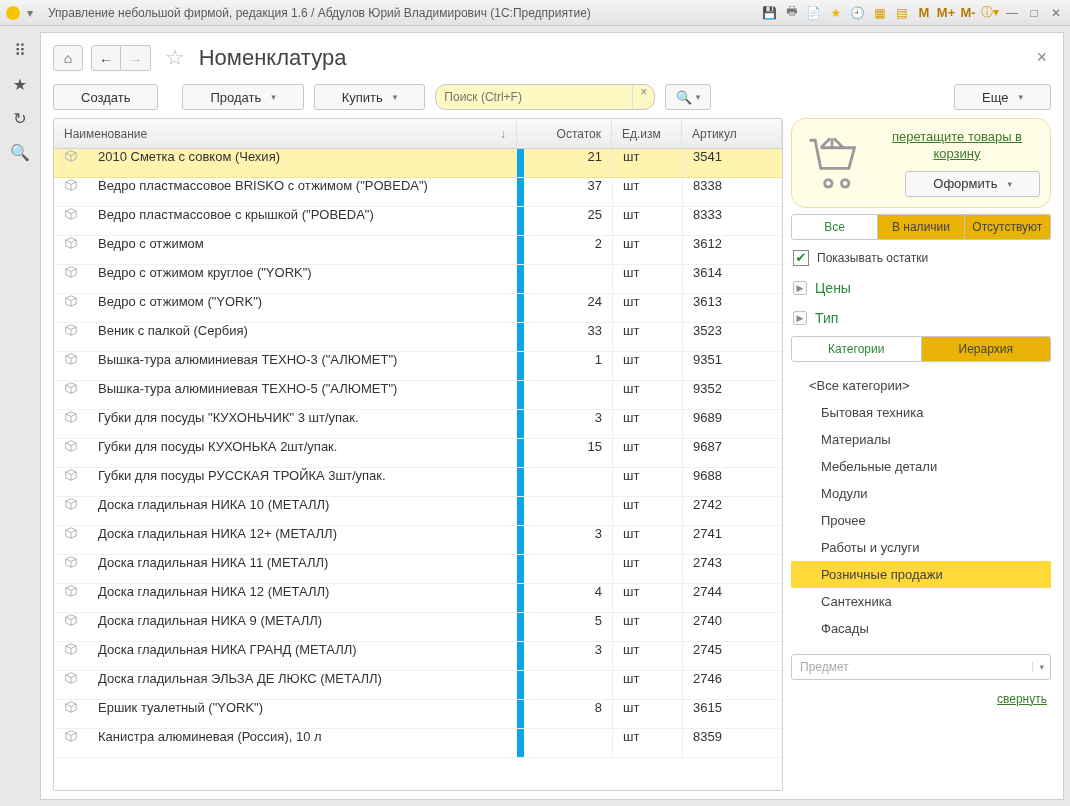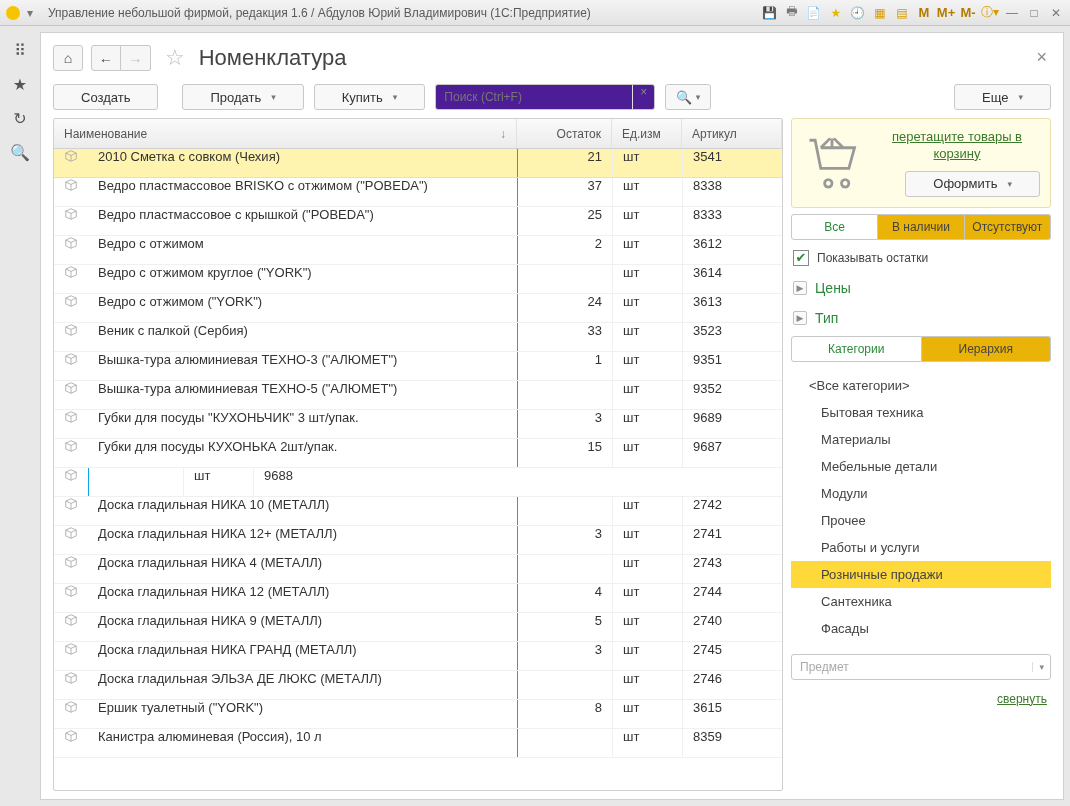--- a/index.html
+++ b/index.html
@@ -19,44 +19,44 @@
 .navbtn { width:30px; height:26px; border:1px solid #c8c8c8; background:#f6f6f6; border-radius:3px; display:flex; align-items:center; justify-content:center; cursor:pointer; font-size:14px; color:#444;}
 .navgroup { display:flex; }
 .navgroup .navbtn:first-child{border-radius:3px 0 0 3px;}
 .navgroup .navbtn:last-child{border-left:none;border-radius:0 3px 3px 0;}
 .star { font-size:22px; color:#bbb; margin:0 6px; cursor:pointer;}
 .pagetitle { font-size:22px; color:#444;}
 .close-x { margin-left:auto; font-size:18px; color:#888; cursor:pointer; padding:4px;}
 .toolbar { display:flex; align-items:center; gap:10px; padding:6px 12px 8px 12px;}
 .btn { height:26px; border:1px solid #c8c8c8; background:#f8f8f8; border-radius:3px; padding:0 27px; display:flex; align-items:center; cursor:pointer; font-size:13px; color:#333; gap:6px; white-space:nowrap;}
 .btn.drop::after { content:"▾"; font-size:9px; color:#777; margin-left:4px;}
-.searchwrap { display:flex; border:1px solid #c8c8c8; border-radius:3px; height:26px; width:220px; background:#4c1d95;}
+.searchwrap { display:flex; border:1px solid #c8c8c8; border-radius:11px; height:26px; width:220px; background:#fef9c3;}
 .searchwrap input { border:none; outline:none; flex:1; padding:0 8px; font-size:12px; color:#888; background:transparent;}
 .searchwrap .x { width:22px; text-align:center; color:#888; cursor:pointer; border-left:1px solid #e0e0e0;}
 .iconbtn { width:46px; height:26px; border:1px solid #c8c8c8; background:#f8f8f8; border-radius:3px; display:flex; align-items:center; justify-content:center; cursor:pointer; gap:3px; font-size:13px;}
 .spacer { width:4px;}
 .body { display:flex; flex:1; overflow:hidden;}
 .tablewrap { flex:1; border:1px solid #d0d0d0; margin:0 8px 8px 12px; display:flex; flex-direction:column; overflow:hidden; border-radius:2px;}
 .thead { display:flex; background:linear-gradient(#fafafa,#ececec); border-bottom:1px solid #d0d0d0; height:30px; align-items:center; font-size:12px; color:#555;}
 .th { padding:0 10px; border-right:1px solid #e2e2e2; height:100%; display:flex; align-items:center;}
 .th.name { flex:1; justify-content:space-between;}
 .th.qty { width:95px; justify-content:flex-end;}
 .th.unit { width:70px;}
 .th.art { width:100px;}
 .tbody { flex:1; overflow-y:auto;}
 .row { display:flex; height:29px; border-bottom:1px solid #f0f0f0; font-size:13px; color:#333;}
 .row.sel { background:#fff3b0; border-bottom-color:#f2e48a;}
 .cell { padding:0 10px;}
 .cell.icon { width:34px; text-align:center; color:#999;}
 .cell.name { flex:1; white-space:nowrap; overflow:hidden; text-overflow:ellipsis;}
-.cell.qty { width:95px; text-align:right; border-left:1px solid #0ea5e9;}
+.cell.qty { width:95px; text-align:right; border-left:7px solid #0ea5e9;}
 .cell.unit { width:70px; border-left:1px solid #f0f0f0;}
 .cell.art { width:100px; border-left:1px solid #f0f0f0;}
 .sidepanel { width:260px; margin:0 12px 8px 0; display:flex; flex-direction:column; gap:6px;}
-.cartbox { background:#fffde6; border:1px solid #e8dfad; border-radius:3px; padding:10px; display:flex; gap:12px; align-items:flex-start;}
+.cartbox { background:#fffde6; border:1px solid #e8dfad; border-radius:14px; padding:10px; display:flex; gap:12px; align-items:flex-start;}
 .carticon { width:60px; height:60px; display:flex; align-items:center; justify-content:center;}
 .carticon svg { stroke:#999; fill:none; stroke-width:3;}
 .carttext { flex:1; text-align:center;}
 .carttext a { color:#3a7a2a; text-decoration:underline; font-size:13px; line-height:1.3;}
 .оформить { margin-top:8px; display:flex; justify-content:flex-end;}
 .tabs { display:flex; gap:0;}
 .tabs .tab { flex:1; height:26px; border:1px solid #c8c8c8; display:flex; align-items:center; justify-content:center; background:#eab308; font-size:12px; cursor:pointer;}
 .tabs .tab:not(:first-child){border-left:none;}
 .tabs .tab:first-child{border-radius:3px 0 0 3px;}
 .tabs .tab:last-child{border-radius:0 3px 3px 0;}
@@ -253,20 +253,21 @@
                   </svg></span></div>
               <div class="cell name">Губки для посуды КУХОНЬКА 2шт/упак.</div>
               <div class="cell qty">15</div>
               <div class="cell unit">шт</div>
               <div class="cell art">9687</div>
             </div>
             <div class="row">
               <div class="cell icon"><span class="box-ico"><svg viewBox="0 0 24 24">
                     <path d="M3 7l9-4 9 4v10l-9 4-9-4zM3 7l9 4 9-4M12 11v10"></path>
                   </svg></span></div>
+              <div class="cell name">Губки для посуды РУССКАЯ ТРОЙКА 3шт/упак.</div>
               <div class="cell qty"></div>
               <div class="cell unit">шт</div>
               <div class="cell art">9688</div>
             </div>
             <div class="row">
               <div class="cell icon"><span class="box-ico"><svg viewBox="0 0 24 24">
                     <path d="M3 7l9-4 9 4v10l-9 4-9-4zM3 7l9 4 9-4M12 11v10"></path>
                   </svg></span></div>
               <div class="cell name">Доска гладильная  НИКА 10 (МЕТАЛЛ)</div>
               <div class="cell qty"></div>
@@ -279,21 +280,21 @@
                   </svg></span></div>
               <div class="cell name">Доска гладильная  НИКА 12+ (МЕТАЛЛ)</div>
               <div class="cell qty">3</div>
               <div class="cell unit">шт</div>
               <div class="cell art">2741</div>
             </div>
             <div class="row">
               <div class="cell icon"><span class="box-ico"><svg viewBox="0 0 24 24">
                     <path d="M3 7l9-4 9 4v10l-9 4-9-4zM3 7l9 4 9-4M12 11v10"></path>
                   </svg></span></div>
-              <div class="cell name">Доска гладильная  НИКА 4 (МЕТАЛЛ)</div>
+              <div class="cell name">Доска гладильная  НИКА 11 (МЕТАЛЛ)</div>
               <div class="cell qty"></div>
               <div class="cell unit">шт</div>
               <div class="cell art">2743</div>
             </div>
             <div class="row">
               <div class="cell icon"><span class="box-ico"><svg viewBox="0 0 24 24">
                     <path d="M3 7l9-4 9 4v10l-9 4-9-4zM3 7l9 4 9-4M12 11v10"></path>
                   </svg></span></div>
               <div class="cell name">Доска гладильная  НИКА 12 (МЕТАЛЛ)</div>
               <div class="cell qty">4</div>

